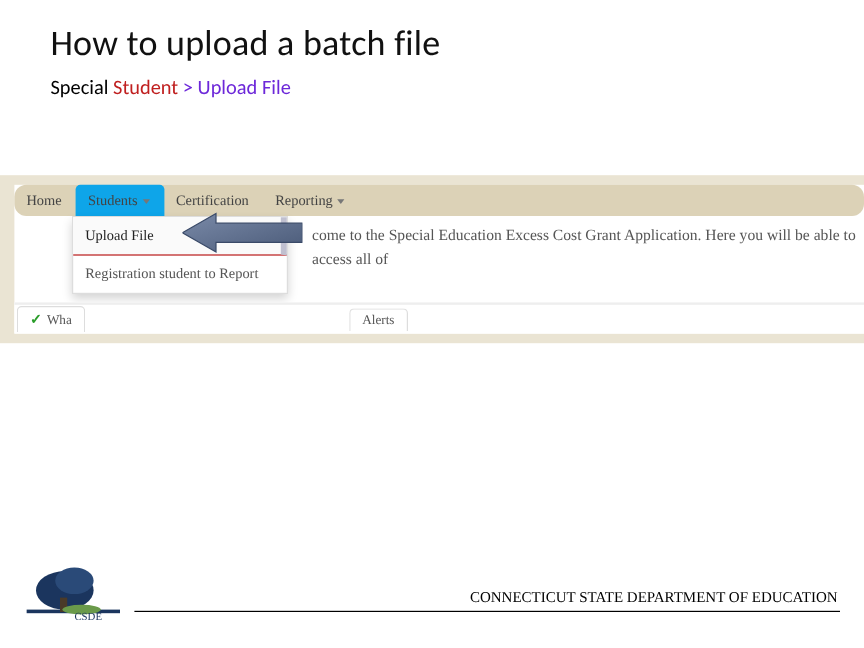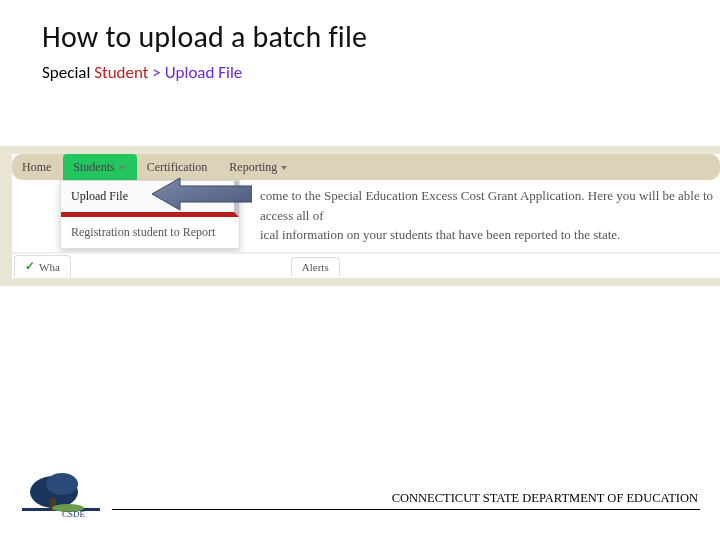--- a/index.html
+++ b/index.html
@@ -9,25 +9,25 @@
   .subtitle { position: absolute; left: 42px; top: 62px; font-size: 17px; color: #111; font-family: "Calibri", Arial, sans-serif; }
   .subtitle .word-select { color: #000; }
   .subtitle .word-student { color: #c02020; margin-top: 24px; }
   .subtitle .word-rest { color: #6d28d9; }
 
   
   .shot { position: absolute; left: 0; top: 146px; width: 720px; height: 140px; background: #eae4d3; }
   .shot-inner { position: absolute; left: 12px; top: 8px; right: 0; bottom: 8px; background: #fff; }
   .nav { position: absolute; left: 0; top: 0; right: 0; height: 26px; background: #dcd2b7; display: flex; align-items: flex-end; font-family: Georgia, "Times New Roman", serif; font-size: 12px; color: #444; border-radius: 10px; }
   .nav-item { padding: 0 12px 0 10px; display: inline-flex; align-items: center; gap: 4px; height: 100%; }
-  .nav-item.sel { background: #22c55e; border-radius: 4px 4px 0 0; }
+  .nav-item.sel { background: #0ea5e9; border-radius: 4px 4px 0 0; }
   .caret { width: 0; height: 0; border-left: 3px solid transparent; border-right: 3px solid transparent; border-top: 4px solid #777; margin-top: 1px; }
 
   .dropdown { position: absolute; left: 48px; top: 26px; width: 180px; background: #fff; border: 1px solid #ddd; box-shadow: 0 4px 8px rgba(0,0,0,0.18); font-family: Georgia, serif; font-size: 12px; color: #555; }
-  .dropdown-item { padding: 8px 10px; border-bottom: 5px solid #b91c1c; }
+  .dropdown-item { padding: 8px 10px; border-bottom: 1px solid #b91c1c; }
   .dropdown-item:last-child { border-bottom: none; }
   .dropdown-item.hi { color: #222; background: #fafafa; border-right: 5px solid #c0c0d0; }
 
   .welcome { position: absolute; left: 248px; top: 32px; right: 6px; font-family: Georgia, "Times New Roman", serif; font-size: 13px; color: #555; line-height: 1.5; }
 
   .alerts-row { position: absolute; left: 0; bottom: 0; width: 100%; height: 26px; background: #fff; border-top: 2px solid #eee; display: flex; align-items: center; }
   .alert-tab { display: inline-flex; align-items: center; gap: 4px; border: 1px solid #ddd; border-bottom: none; border-radius: 4px 4px 0 0; padding: 3px 10px; margin-left: 2px; font-family: Georgia, serif; font-size: 11px; color: #555; background: #fff; }
   .check { color: #2a9d2a; font-weight: bold; font-size: 12px; }
   .alerts-tab2 { margin-left: 220px; align-items: center; }
 
@@ -79,21 +79,20 @@
           <linearGradient id="g1" x1="0" y1="0" x2="1" y2="1">
             <stop offset="0%" stop-color="#7a8aa8"></stop>
             <stop offset="100%" stop-color="#4a5a78"></stop>
           </linearGradient>
         </defs>
         <polygon points="0,18 28,2 28,10 100,10 100,26 28,26 28,34" fill="url(#g1)" stroke="#3a4a68" stroke-width="1"></polygon>
       </svg>
 
       <div class="welcome">
         <div>come to the Special Education Excess Cost Grant Application. Here you will be able to access all of</div>
-        <div>ical information on your students that have been reported to the state.</div>
       </div>
 
       <div class="alerts-row">
         <div class="alert-tab">
           <span class="check">✓</span>
           <span>Wha</span>
         </div>
         <div class="alert-tab alerts-tab2">
           <span>Alerts</span>
         </div>

